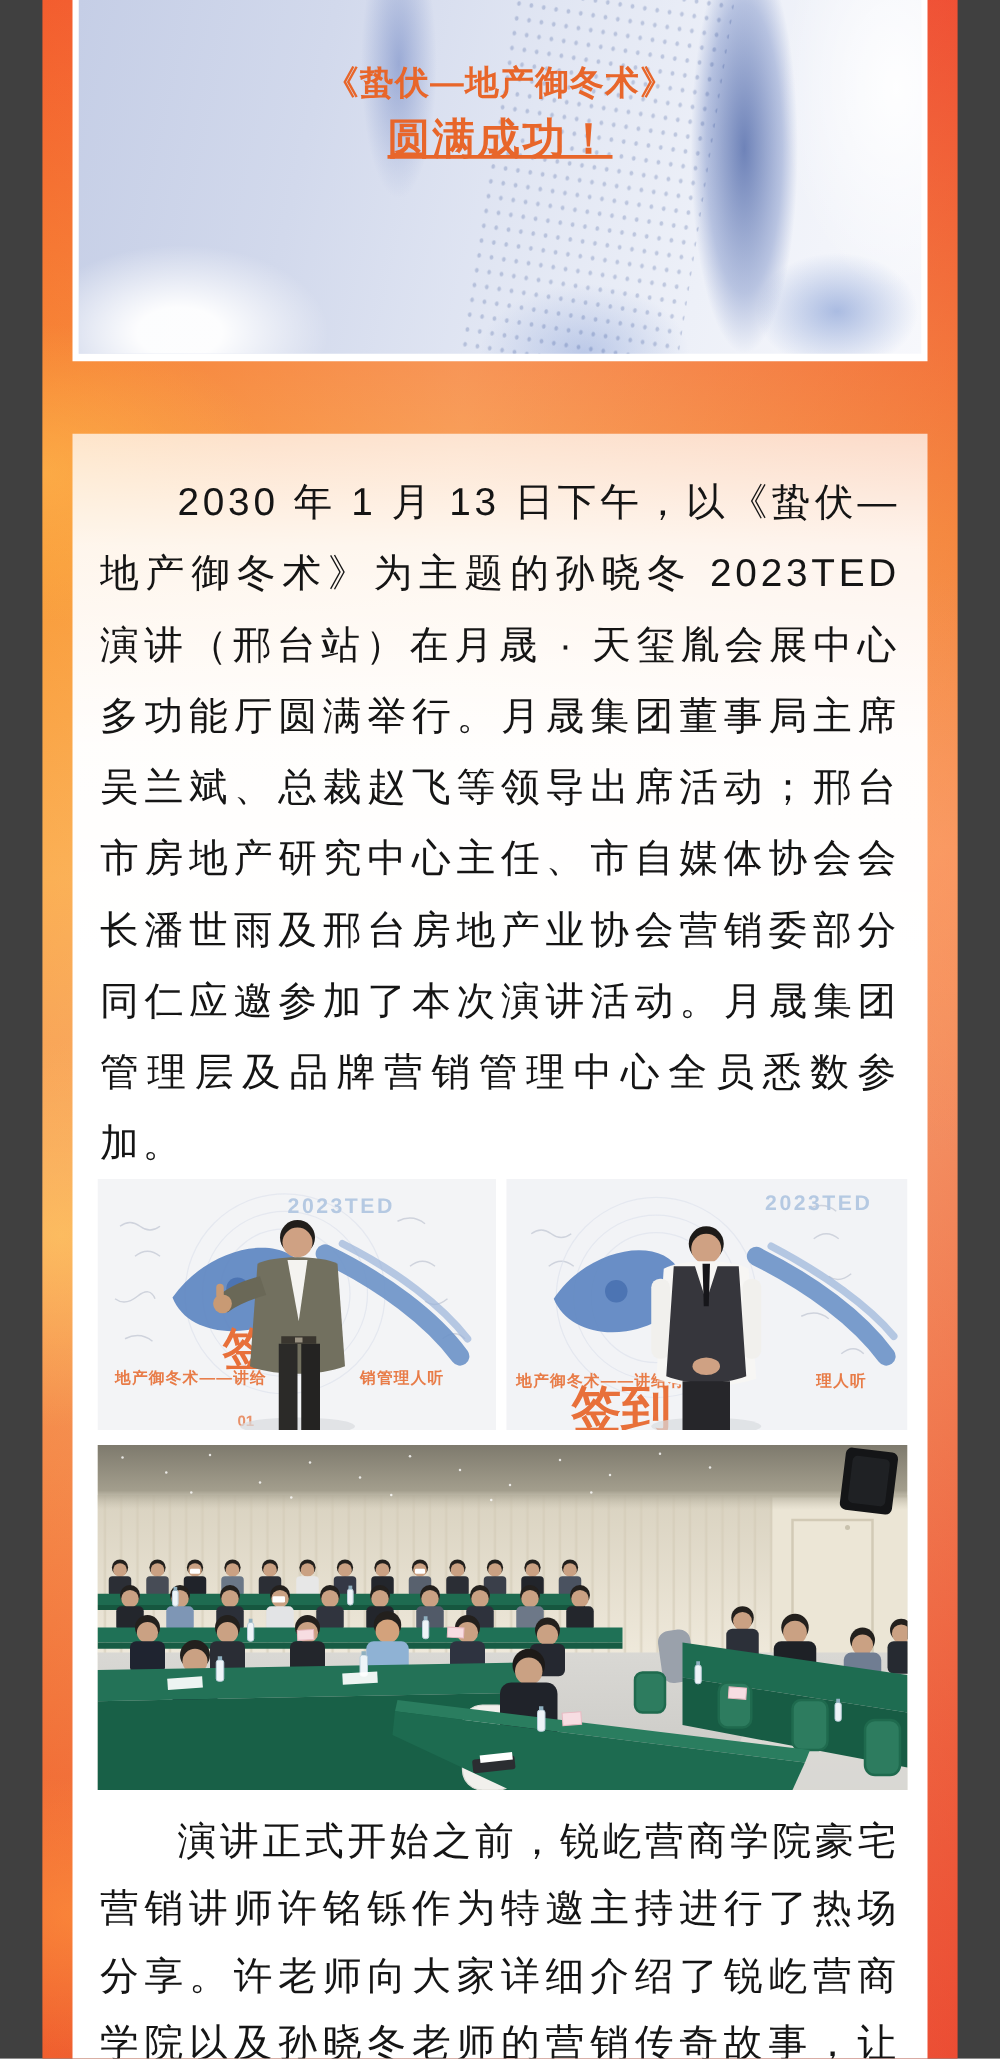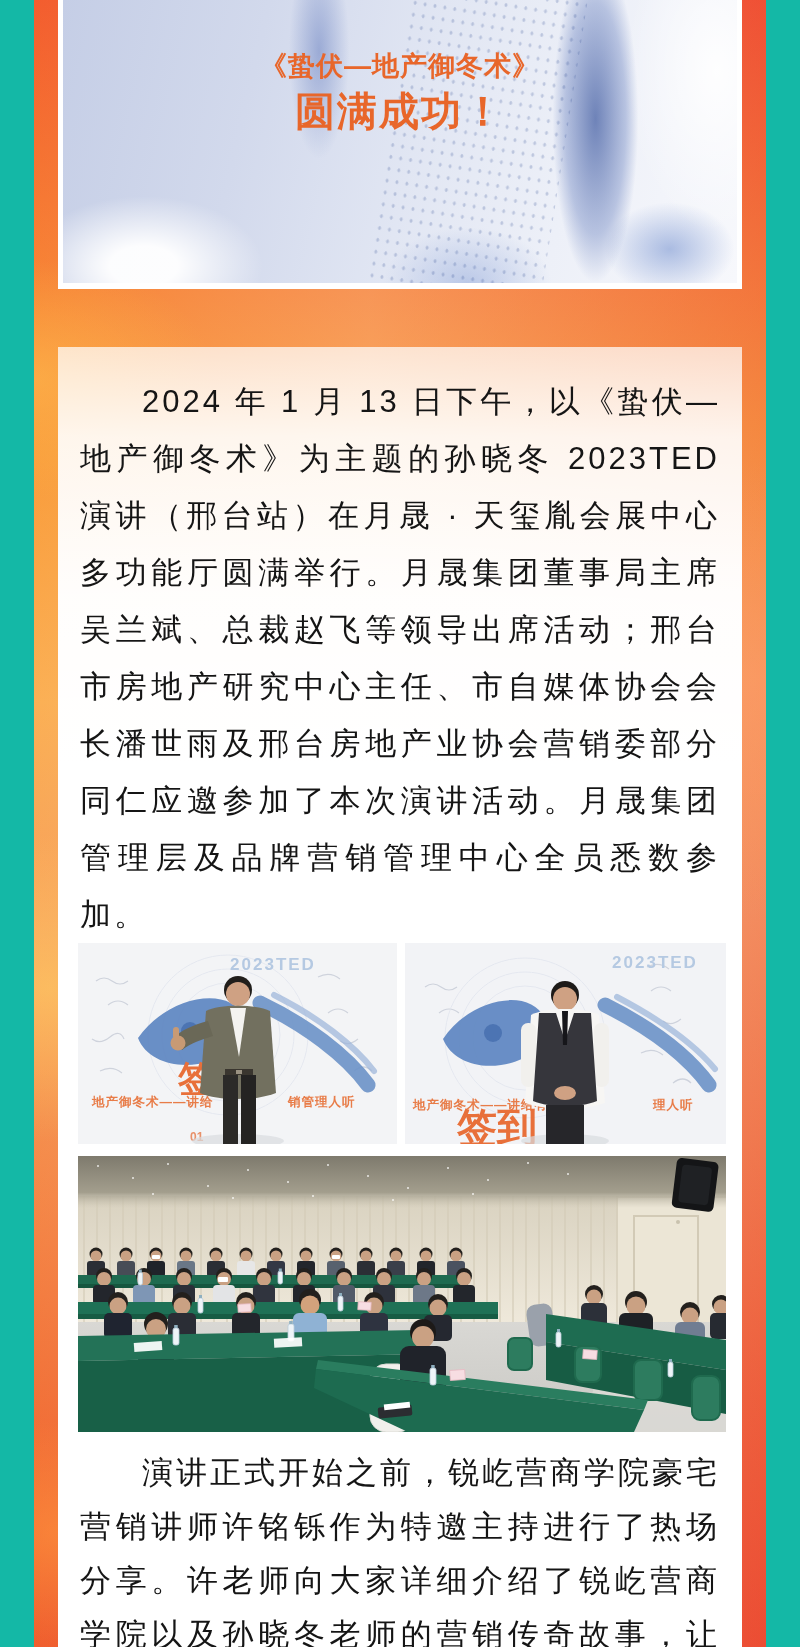--- a/index.html
+++ b/index.html
@@ -1,18 +1,18 @@
 <!DOCTYPE html>
 <html><head>
 <meta charset="utf-8">
 <style>
   html,body { margin:0; padding:0; background:#ffffff; }
   .page {
     position:relative; width:800px; height:1647px; margin:0 auto;
-    background:#14b8a6; overflow:hidden;
+    background:#404040; overflow:hidden;
     font-family:"Liberation Sans", sans-serif;
   }
   
   .flame-bg {
     position:absolute; left:34px; right:34px; top:0; bottom:0;
     background:
       radial-gradient(ellipse 260px 170px at 0% 23%,  rgba(255,190,80,.55), transparent 70%),
       radial-gradient(ellipse 300px 220px at 2% 60%,  rgba(255,205,100,.65), transparent 70%),
       radial-gradient(ellipse 240px 160px at 4% 93%,  rgba(255,150,60,.60), transparent 70%),
       radial-gradient(ellipse 420px 320px at 100% 42%, rgba(255,150,110,.45), transparent 72%),
@@ -40,21 +40,21 @@
     transform:rotate(9deg);
     background-image:radial-gradient(rgba(30,60,135,.40) 1.2px, transparent 1.8px);
     background-size:10px 12px; opacity:.55;
   }
   .banner-title {
     position:absolute; inset:0; z-index:2; text-align:center; padding-top:48px;
     font-weight:bold; color:#e8662a;
   }
   .bt1 { font-size:27px; line-height:37px; letter-spacing:1px; }
   .bt2 { font-size:28px; line-height:41px; letter-spacing:1px; }
-  .bt3 { font-size:40px; line-height:52px; letter-spacing:2px; }
+  .bt3 { font-size:34px; line-height:52px; letter-spacing:2px;text-decoration:underline; }
   
   .card {
     position:absolute; left:58px; top:347px; width:684px; height:1300px; overflow:hidden;
     background:linear-gradient(180deg, rgba(255,255,255,.72) 0, rgba(255,255,255,.90) 90px,
                rgba(255,255,255,.985) 250px, #ffffff 420px);
   }
   .para {
     margin:0; padding:0 22px; text-align:justify; text-indent:2em;
     color:#151515; font-size:31px; letter-spacing:3px; font-weight:400;
   }
@@ -73,21 +73,21 @@
   <div class="banner">
     <div class="banner-art"></div>
     <div class="banner-title">
       <div class="bt1">《蛰伏—地产御冬术》</div>
       <div class="bt3">圆满成功！</div>
     </div>
   </div>
 
   <div class="card">
 
-    <p class="para para-1">2024 年 1 月 13 日下午，以《蛰伏—地产御冬术》为主题的孙晓冬 2023TED 演讲（邢台站）在月晟 · 天玺胤会展中心多功能厅圆满举行。月晟集团董事局主席吴兰斌、总裁赵飞等领导出席活动；邢台市房地产研究中心主任、市自媒体协会会长潘世雨及邢台房地产业协会营销委部分同仁应邀参加了本次演讲活动。月晟集团管理层及品牌营销管理中心全员悉数参加。</p>
+    <p class="para para-1">2030 年 1 月 13 日下午，以《蛰伏—地产御冬术》为主题的孙晓冬 2023TED 演讲（邢台站）在月晟 · 天玺胤会展中心多功能厅圆满举行。月晟集团董事局主席吴兰斌、总裁赵飞等领导出席活动；邢台市房地产研究中心主任、市自媒体协会会长潘世雨及邢台房地产业协会营销委部分同仁应邀参加了本次演讲活动。月晟集团管理层及品牌营销管理中心全员悉数参加。</p>
 
     <div class="photo-row">
 
       <svg width="319" height="201" viewBox="0 0 319 201">
         <rect width="319" height="201" fill="#f3f4f6"></rect>
         <g stroke="#c3c8d4" fill="none" stroke-width="1.2" opacity=".75">
           <path d="M18,38 q8,-6 16,0 t16,0"></path>
             <path d="M30,62 q10,-8 20,0"></path>
             <path d="M14,96 q8,6 18,-2 t14,2"></path>
           <path d="M22,128 q12,-6 22,2"></path>

